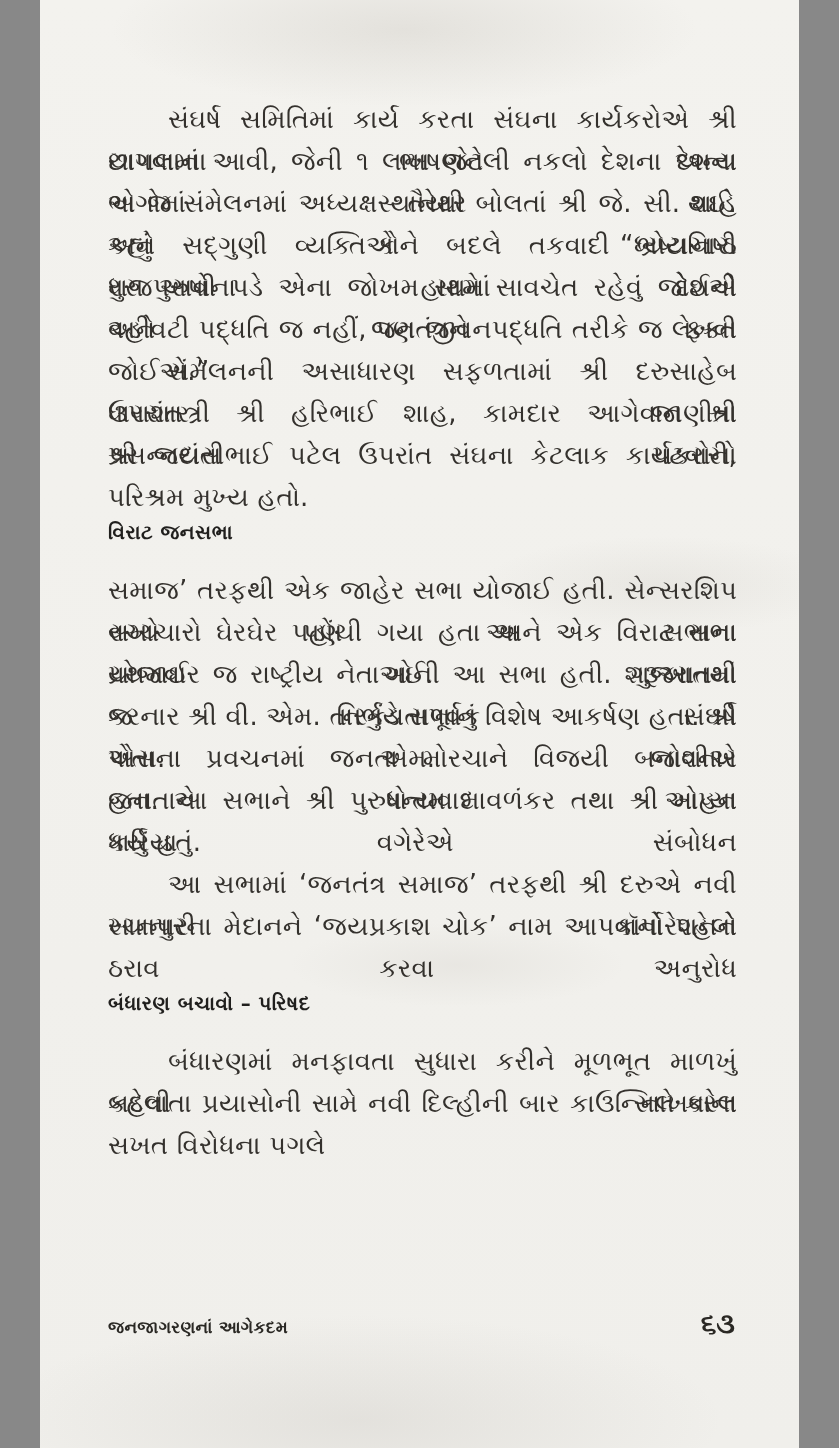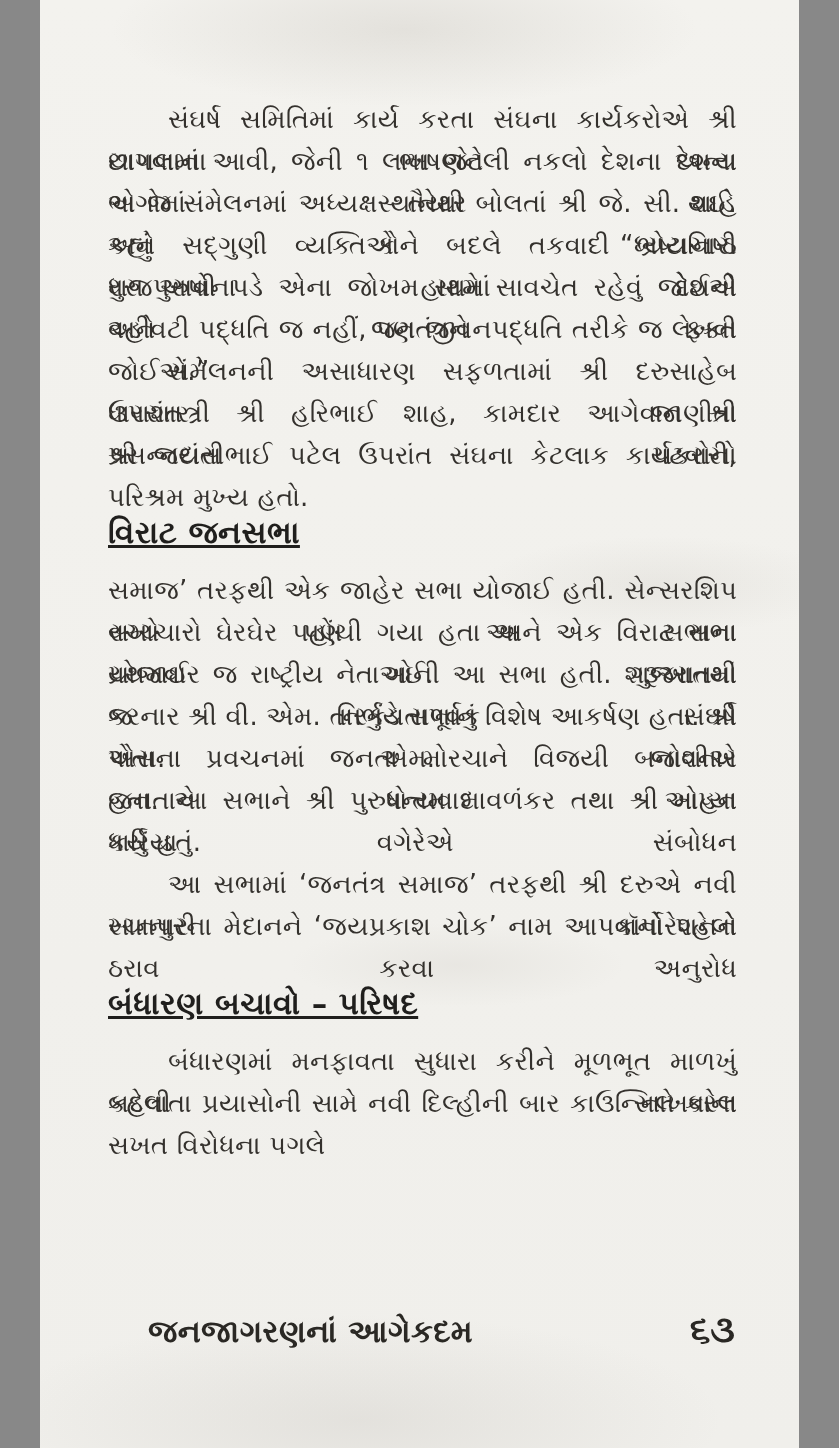--- a/index.html
+++ b/index.html
@@ -33,40 +33,39 @@
     overflow: visible;
     text-align: justify;
     text-align-last: justify;
     letter-spacing: 0.2px;
     color: #34312d;
   }
   .line.last { text-align-last: left; }
   .para .line.first { text-indent: 60px; }
   .heading {
     margin: 36px 0 17px 0;
-    font-size: 31px;
+    font-size: 20px;
     line-height: 40px;
     font-weight: 700;
     letter-spacing: 0.4px;
     color: #201f1d;
-    text-decoration: underline;
   }
   .footer {
     position: absolute;
     left: 68px;
     right: 64px;
     top: 1308px;
     display: flex;
     justify-content: space-between;
     align-items: baseline;
     font-weight: 700;
     color: #2a2824;
   }
-  .footer .running-title { font-size: 31px; letter-spacing: 0.3px; margin-left: 40px; }
-  .footer .page-number   { font-size: 37px; font-family: Liberation Serif, serif; }
+  .footer .running-title { font-size: 17px; letter-spacing: 0.3px; }
+  .footer .page-number   { font-size: 28px; font-family: Liberation Serif, serif; }
 </style>
 </head>
 <body>
 
 <div class="page">
   <main class="text-block">
       <div class="para">
         <div class="line first">સંઘર્ષ સમિતિમાં કાર્ય કરતા સંઘના કાર્યકરોએ શ્રી ચાગલાના ભાષણને દેશના</div>
         <div class="line">છાપવામાં આવી, જેની ૧ લાખ જેટલી નકલો દેશના અન્ય ભાગોમાં તૈયાર થઈ.</div>
         <div class="line">એ જ સંમેલનમાં અધ્યક્ષસ્થાનેથી બોલતાં શ્રી જે. સી. શાહે કહ્યું કે “ધ્યેયનિષ્ઠ</div>

